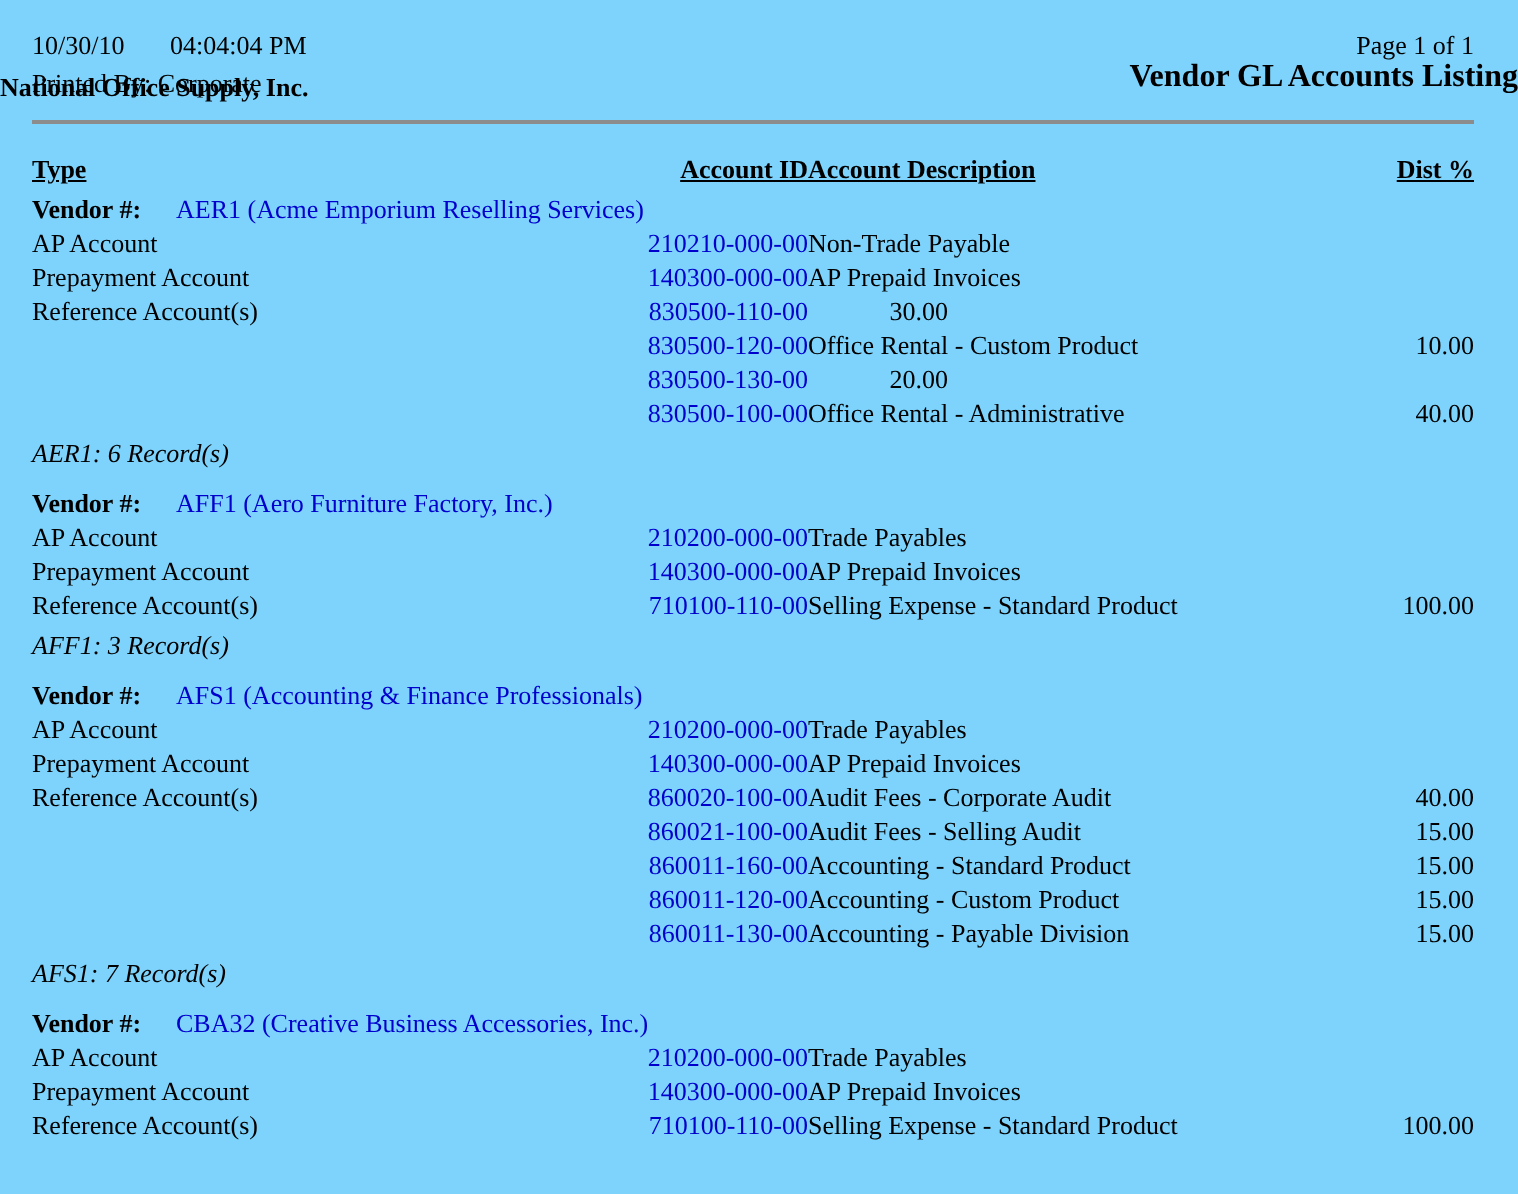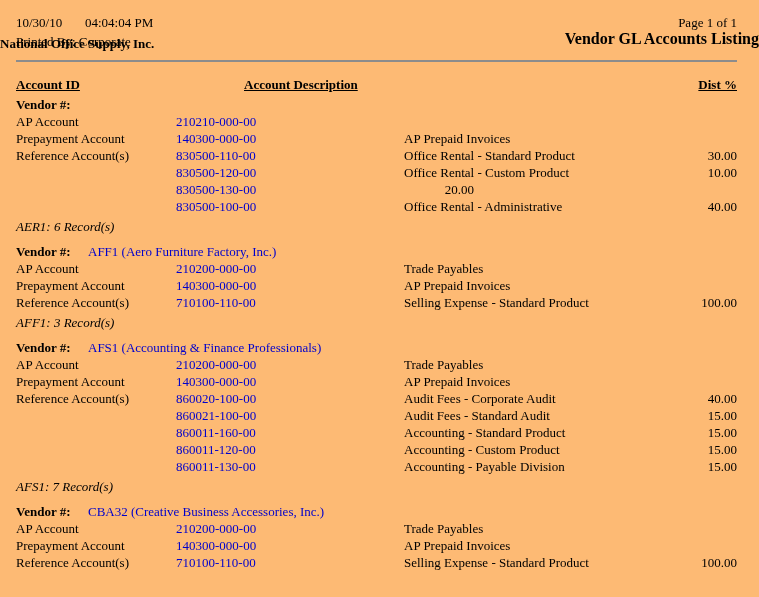--- a/index.html
+++ b/index.html
@@ -6,21 +6,21 @@
   body {
     width: 759px; height: 597px;
     background: #ffffff;
     font-family: "Liberation Serif", serif;
     font-size: 13px;
     color: #000000;
   }
   .page {
     position: relative;
     width: 759px; height: 597px;
-    background: #fdba74;
+    background: #7dd3fc;
     overflow: hidden;
   }
   
   .hdr { position: absolute; white-space: nowrap; }
   .print-date   { left: 16px; top: 15px; }
   .print-time   { left: 85px; top: 15px; }
   .printed-by   { left: 16px; top: 34px; }
   .company      { left: 0; right: 0; top: 2px; text-align: left; font-weight: bold; margin-top: 34px; }
   .report-title { left: 0; right: 0; top: 30px; text-align: right; font-weight: bold; font-size: 16px; }
   .page-num     { right: 22px; top: 15px; }
@@ -34,21 +34,21 @@
   .report-body { position: absolute; top: 76px; left: 0; right: 0; }
   .row {
     display: flex;
     padding: 0 22px 0 16px;
     height: 17px; line-height: 17px;
     white-space: nowrap;
   }
   .col-headers { height: 20px; font-weight: bold; }
   .col-headers u, .col-headers span u { text-decoration: underline; }
   .c1 { width: 160px; flex: none; }
-  .c2 { width: 228px; flex: none; }
+  .c2 { width: 228px; flex: none; text-align: right; }
   .c3 { flex: 1; min-width: 0; }
   .c4 { width: 70px; flex: none; text-align: right; }
   .vendor-row .vlabel { width: 72px; flex: none; font-weight: bold; }
   .link { color: #0000cc; text-decoration: none; cursor: pointer; }
   .summary-row { margin-top: 3px; font-style: italic; }
   .vendor-block { margin-bottom: 8px; }
 </style>
 </head>
 <body>
 
@@ -59,47 +59,49 @@
     <span class="hdr print-time">04:04:04 PM</span>
     <span class="hdr printed-by">Printed By: Corporate</span>
     <div class="hdr company">National Office Supply, Inc.</div>
     <div class="hdr report-title">Vendor GL Accounts Listing</div>
     <span class="hdr page-num">Page 1 of 1</span>
     <div class="rule"></div>
   </div>
 
   <div class="report-body">
     <div class="row col-headers">
+      <span class="c1"><u>Type</u></span>
       <span class="c2"><u>Account ID</u></span>
       <span class="c3"><u>Account Description</u></span>
       <span class="c4"><u>Dist %</u></span>
     </div>
     <div id="vendor-list">
   <section class="vendor-block">
     <div class="row vendor-row">
       <span class="vlabel">Vendor #:</span>
+      <span class="link">AER1 (Acme Emporium Reselling Services)</span>
     </div>
 
   <div class="row data-row">
     <span class="c1">AP Account</span>
     <span class="c2"><span class="link">210210-000-00</span></span>
+    <span class="c3">Non-Trade Payable</span>
     <span class="c4"></span>
   </div>
 
   <div class="row data-row">
     <span class="c1">Prepayment Account</span>
     <span class="c2"><span class="link">140300-000-00</span></span>
     <span class="c3">AP Prepaid Invoices</span>
     <span class="c4"></span>
   </div>
 
   <div class="row data-row">
     <span class="c1">Reference Account(s)</span>
     <span class="c2"><span class="link">830500-110-00</span></span>
-    <span class="c3">Office Rental - Standard Product</span>
     <span class="c4">30.00</span>
   </div>
 
   <div class="row data-row">
     <span class="c1"></span>
     <span class="c2"><span class="link">830500-120-00</span></span>
     <span class="c3">Office Rental - Custom Product</span>
     <span class="c4">10.00</span>
   </div>
 
@@ -174,21 +176,21 @@
   <div class="row data-row">
     <span class="c1">Reference Account(s)</span>
     <span class="c2"><span class="link">860020-100-00</span></span>
     <span class="c3">Audit Fees - Corporate Audit</span>
     <span class="c4">40.00</span>
   </div>
 
   <div class="row data-row">
     <span class="c1"></span>
     <span class="c2"><span class="link">860021-100-00</span></span>
-    <span class="c3">Audit Fees - Standard Audit</span>
+    <span class="c3">Audit Fees - Selling Audit</span>
     <span class="c4">15.00</span>
   </div>
 
   <div class="row data-row">
     <span class="c1"></span>
     <span class="c2"><span class="link">860011-160-00</span></span>
     <span class="c3">Accounting - Standard Product</span>
     <span class="c4">15.00</span>
   </div>
 

